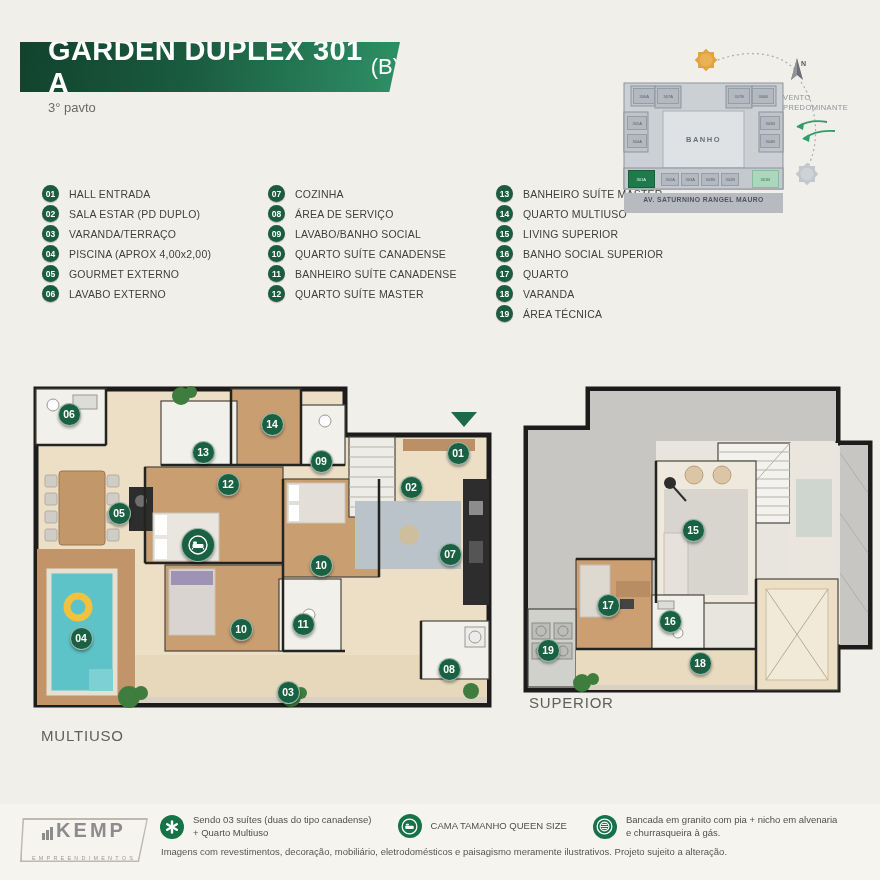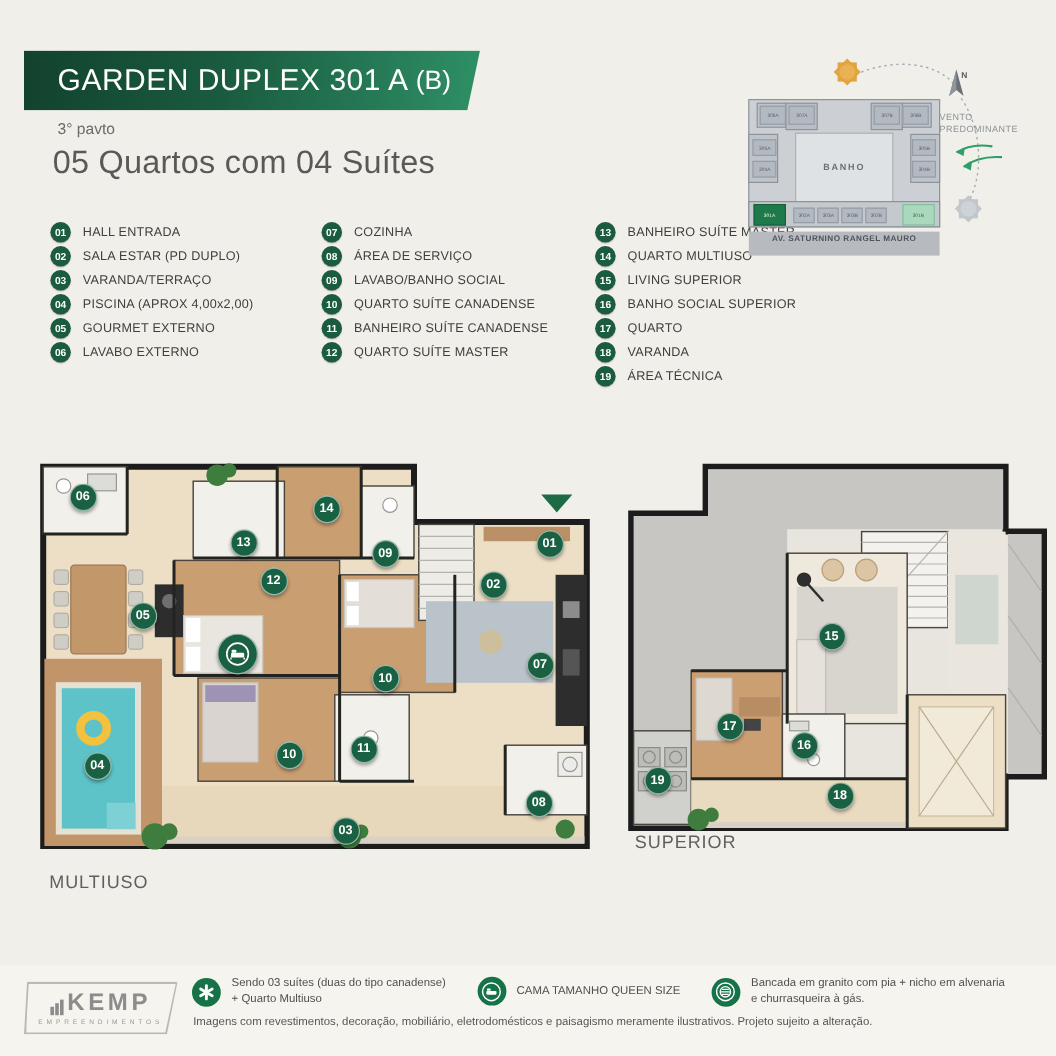--- a/index.html
+++ b/index.html
@@ -4,21 +4,21 @@
 <style>
   html,body{margin:0;padding:0;}
   body{font-family:"Liberation Sans",sans-serif;}
   .page{position:relative;width:880px;height:880px;background:#f1efe9;overflow:hidden;}
 
   
   .banner{position:absolute;left:20px;top:42px;width:380px;height:50px;
     background:linear-gradient(97deg,#12422e 0%,#1a5c3f 45%,#2e9065 100%);
     clip-path:polygon(0 0,100% 0,97.2% 100%,0 100%);
     display:flex;align-items:center;padding-left:28px;box-sizing:border-box;}
-  .banner .t-main{color:#fff;font-size:25px;font-weight:normal;letter-spacing:.4px;}
+  .banner .t-main{color:#fff;font-size:29px;font-weight:bold;letter-spacing:.4px;}
   .banner .t-suffix{color:#fff;font-size:22px;font-weight:normal;margin-left:6px;}
   .floor-note{position:absolute;left:48px;top:100px;font-size:13px;color:#6b6b6b;}
   .subtitle{position:absolute;left:44px;top:120px;font-size:27px;color:#595959;letter-spacing:.2px;}
 
   
   .legend{position:absolute;left:42px;top:186px;display:flex;gap:36px;}
   .legend-col{display:flex;flex-direction:column;gap:5px;width:190px;}
   .legend-col:nth-child(2){width:192px;}
   .legend-col:nth-child(3){width:200px;}
   .legend-item{display:flex;align-items:center;gap:10px;height:15px;}
@@ -61,21 +61,21 @@
   .plan-label{position:absolute;font-size:15px;color:#5f5f5f;letter-spacing:.8px;}
   .label-inferior{left:41px;top:727px;}
   .label-superior{left:529px;top:694px;}
 
   
   .footer{position:absolute;left:0;top:804px;width:880px;height:76px;background:#f6f4ef;}
   .logo{position:absolute;left:20px;top:14px;width:128px;height:44px;
     clip-path:polygon(2% 0,100% 0,93% 100%,0 100%);background:#bdb9b1;}
   .logo-inner{position:absolute;left:1.5px;top:1.5px;right:1.5px;bottom:1.5px;
     clip-path:polygon(2% 0,100% 0,93% 100%,0 100%);background:#f6f4ef;
-    display:flex;flex-direction:column;align-items:center;justify-content:center;}
+    display:flex;flex-direction:column;align-items:center;justify-content:space-between;}
   .logo-name{font-size:20px;font-weight:bold;color:#8c8c8c;letter-spacing:3px;line-height:1;}
   .logo-bars{display:inline-block;margin-right:2px;}
   .logo-bars i{display:inline-block;width:2.5px;background:#8c8c8c;margin-right:1.5px;vertical-align:bottom;}
   .logo-sub{font-size:5.5px;color:#9a9a9a;letter-spacing:3.2px;margin-top:3px;}
   .notes{position:absolute;left:160px;top:10px;display:flex;align-items:flex-start;}
   .note{display:flex;align-items:center;gap:9px;margin-right:26px;}
   .note-icon{flex:0 0 auto;width:24px;height:24px;border-radius:50%;background:#157347;
     display:flex;align-items:center;justify-content:center;}
   .note-text{font-size:9.5px;color:#4f4f4f;line-height:1.35;}
   .disclaimer{position:absolute;left:161px;top:42px;font-size:9.5px;color:#555;}
@@ -83,21 +83,20 @@
 </head>
 <body>
 
 <div class="page">
 
   <div class="banner">
     <span class="t-main">GARDEN DUPLEX 301 A</span>
     <span class="t-suffix">(B)</span>
   </div>
   <div class="floor-note">3° pavto</div>
-  <div class="subtitle">05 Quartos com 04 Suítes</div>
 
   <div class="legend">
       <div class="legend-col">
         <div class="legend-item">
           <span class="num-badge">01</span>
           <span class="legend-label">HALL ENTRADA</span>
         </div>
         <div class="legend-item">
           <span class="num-badge">02</span>
           <span class="legend-label">SALA ESTAR (PD DUPLO)</span>

